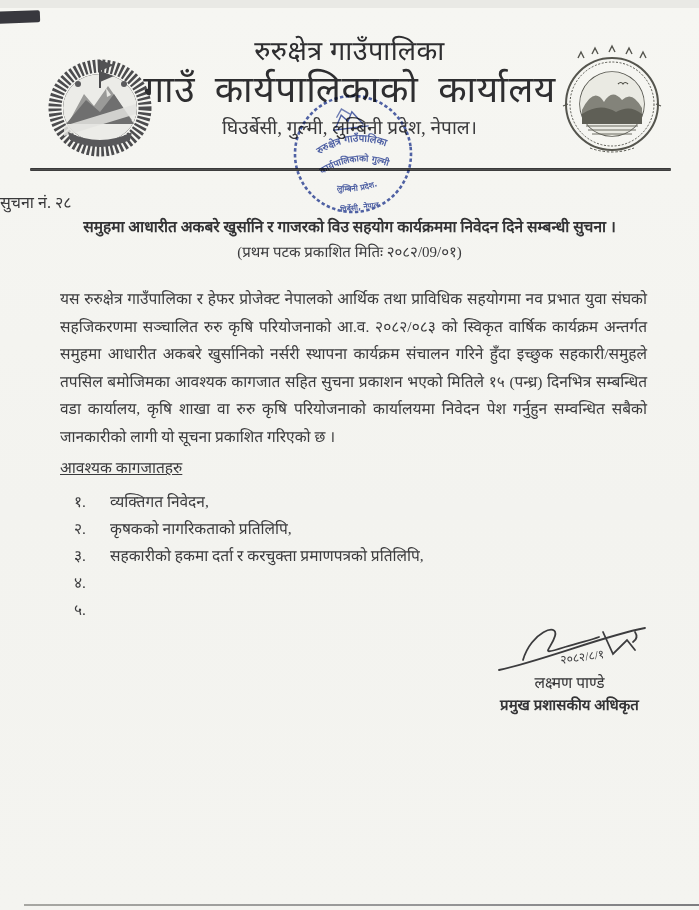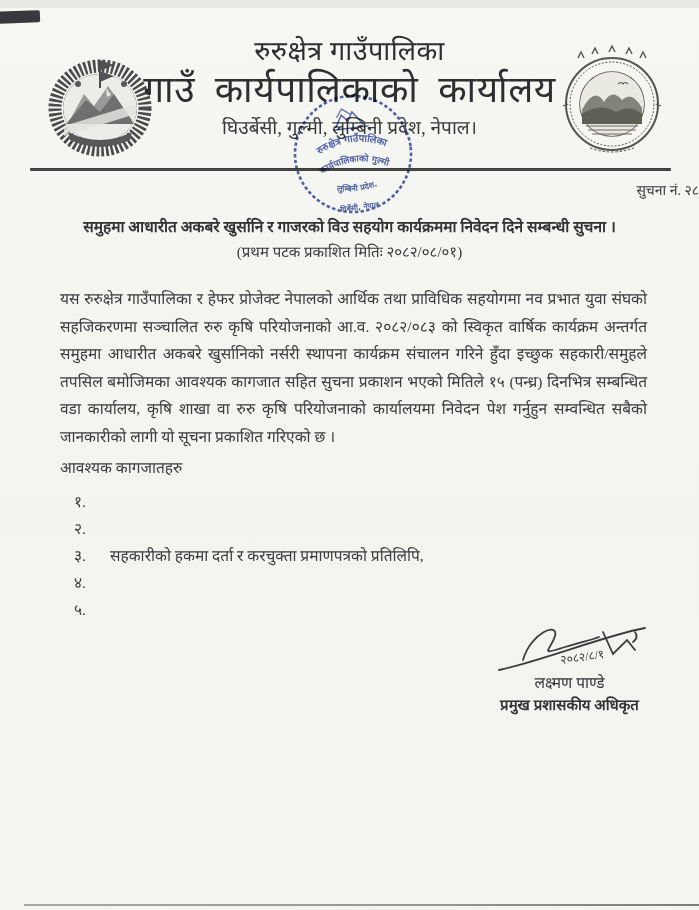--- a/index.html
+++ b/index.html
@@ -30,28 +30,28 @@
 
   .rule-top{left:30px;top:160px;width:641px;height:3px;
     background:linear-gradient(180deg,#2e2e2e,#555 60%,#2c2c2c);border-radius:1px;}
 
   
   .stamp{left:291px;top:84px;width:124px;height:124px;transform:rotate(-7deg);
     opacity:.88;mix-blend-mode:multiply;}
   .stamp svg{width:100%;height:100%;}
   .stamp text{font-family:"DejaVu Sans",sans-serif;font-weight:600;}
 
-  .notice-num{left:0;right:0;top:172px;text-align:right;font-size:14px;color:#3a3a3c;}
+  .notice-num{left:0;right:0;top:183px;text-align:left;font-size:16px;color:#3a3a3c;}
   .subject{left:0;right:0;top:207px;text-align:center;font-size:15.5px;font-weight:600;color:#333335;}
   .publish{left:0;right:0;top:233px;text-align:center;font-size:15px;color:#3a3a3c;}
 
   .body-para{left:60px;top:277px;width:587px;font-size:15.5px;line-height:27.6px;
     text-align:justify;text-align-last:left;color:#3b3b3d;}
 
-  .docs-heading{left:60px;top:448px;font-size:15.5px;color:#3b3b3d;}
+  .docs-heading{left:60px;top:448px;font-size:15.5px;color:#3b3b3d;text-decoration:underline;}
 
   .doc-list{left:74px;top:482px;width:560px;font-size:15.5px;color:#3b3b3d;}
   .doc-row{display:flex;height:27px;align-items:flex-start;}
   .doc-num{width:36px;flex:0 0 36px;}
   .doc-text{flex:1;}
 
   .sig-block{left:462px;top:612px;width:215px;text-align:center;color:#333335;}
   .sig-scribble{width:170px;height:58px;margin:0 auto;display:block;}
   .sig-name{font-size:15.5px;line-height:22px;margin-top:-6px;}
   .sig-title{font-size:15px;line-height:22px;font-weight:600;}
@@ -131,32 +131,34 @@
       </text>
       <text font-size="8" fill="#3a4fa2">
         <textPath href="#arcB" startOffset="50%" text-anchor="middle">लुम्बिनी प्रदेश.</textPath>
       </text>
       <text x="62" y="118" font-size="7.5" text-anchor="middle" fill="#3a4fa2">घिर्बेसी, नेपाल</text>
     </svg>
   </div>
 
   <div class="abs notice-num">सुचना नं. २८</div>
   <div class="abs subject">समुहमा आधारीत अकबरे खुर्सानि र गाजरको विउ सहयोग कार्यक्रममा निवेदन दिने सम्बन्धी सुचना ।</div>
-  <div class="abs publish">(प्रथम पटक प्रकाशित  मितिः २०८२/०८/०१)</div>
+  <div class="abs publish">(प्रथम पटक प्रकाशित  मितिः २०८२/09/०१)</div>
 
   <div class="abs body-para">यस रुरुक्षेत्र गाउँपालिका र हेफर प्रोजेक्ट नेपालको आर्थिक तथा प्राविधिक सहयोगमा नव प्रभात युवा संघको सहजिकरणमा सञ्चालित रुरु कृषि परियोजनाको आ.व. २०८२/०८३ को स्विकृत वार्षिक कार्यक्रम अन्तर्गत समुहमा आधारीत अकबरे खुर्सानिको नर्सरी स्थापना कार्यक्रम संचालन गरिने हुँदा इच्छुक सहकारी/समुहले तपसिल बमोजिमका आवश्यक कागजात सहित सुचना प्रकाशन भएको मितिले १५ (पन्ध्र) दिनभित्र सम्बन्धित वडा कार्यालय, कृषि शाखा वा रुरु कृषि परियोजनाको कार्यालयमा निवेदन पेश गर्नुहुन सम्वन्धित सबैको जानकारीको लागी यो सूचना प्रकाशित गरिएको छ ।</div>
 
   <div class="abs docs-heading">आवश्यक कागजातहरु</div>
 
   <div class="abs doc-list">
     <div class="doc-row">
       <span class="doc-num">१.</span>
+      <span class="doc-text">व्यक्तिगत निवेदन,</span>
     </div>
     <div class="doc-row">
       <span class="doc-num">२.</span>
+      <span class="doc-text">कृषकको नागरिकताको प्रतिलिपि,</span>
     </div>
     <div class="doc-row">
       <span class="doc-num">३.</span>
       <span class="doc-text">सहकारीको हकमा दर्ता र करचुक्ता प्रमाणपत्रको प्रतिलिपि,</span>
     </div>
     <div class="doc-row">
       <span class="doc-num">४.</span>
     </div>
     <div class="doc-row">
       <span class="doc-num">५.</span>

